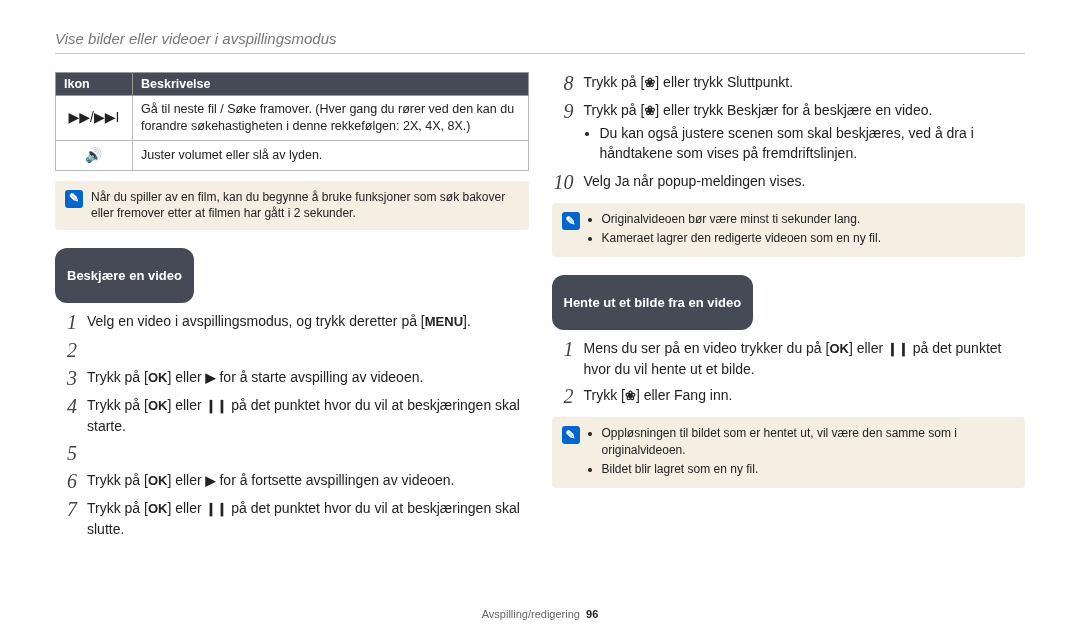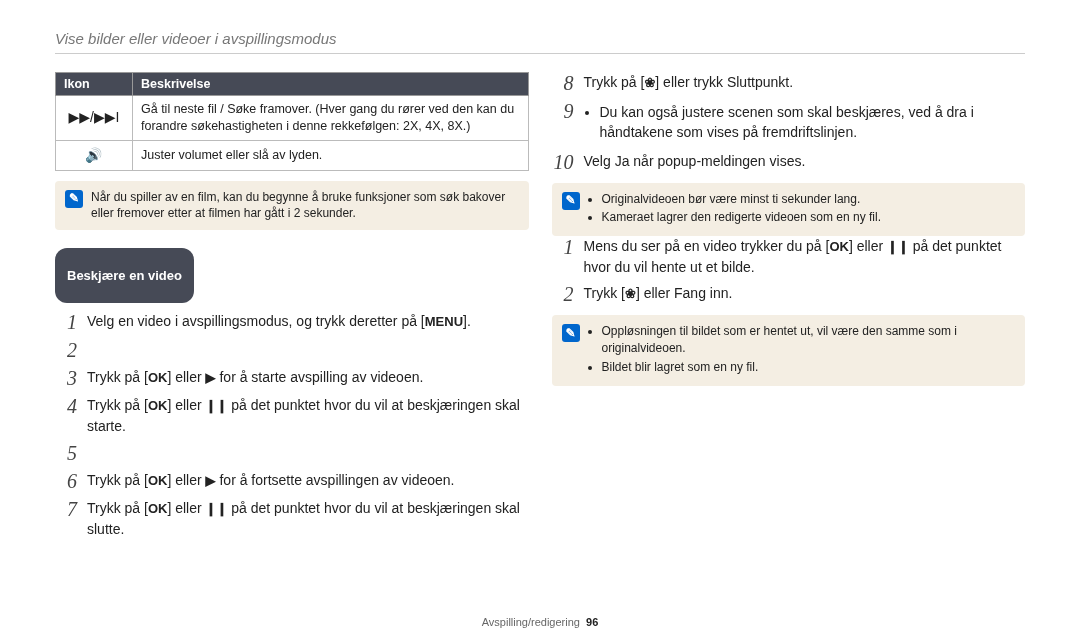--- a/index.html
+++ b/index.html
@@ -134,21 +134,21 @@
     vertical-align: baseline;
   }
   .sub-bullets {
     margin: 2px 0 0 0;
     padding-left: 16px;
     font-size: 14px;
   }
   .sub-bullets li { margin-bottom: 2px; }
   .footer {
     position: absolute;
-    bottom: 2px;
+    bottom: 10px;
     left: 0; right: 0;
     text-align: center;
     font-size: 11px;
     color: #666;
   }
   .footer .pg { font-weight: bold; color: #222; }
 </style>
 </head>
 <body>
 
@@ -218,39 +218,41 @@
     <div class="col">
 
       <div class="steps">
         <div class="step">
           <div class="step-num">8</div>
           <div class="step-body">Trykk på [<span class="inline-icon">❀</span>] eller trykk <strong>Sluttpunkt</strong>.</div>
         </div>
         <div class="step">
           <div class="step-num">9</div>
           <div class="step-body">
+            <span>Trykk på [<span class="inline-icon">❀</span>] eller trykk <strong>Beskjær</strong> for å beskjære en video.</span>
             <ul class="sub-bullets">
               <li>Du kan også justere scenen som skal beskjæres, ved å dra i håndtakene som vises på fremdriftslinjen.</li>
             </ul>
           </div>
         </div>
         <div class="step">
           <div class="step-num">10</div>
           <div class="step-body">Velg <strong>Ja</strong> når popup-meldingen vises.</div>
         </div>
       </div>
 
       <div class="note-box">
         <div class="note-icon">✎</div>
         <ul>
           <li>Originalvideoen bør være minst ti sekunder lang.</li>
           <li>Kameraet lagrer den redigerte videoen som en ny fil.</li>
         </ul>
       </div>
 
+      <div class="pill">Hente ut et bilde fra en video</div>
 
       <div class="steps">
         <div class="step">
           <div class="step-num">1</div>
           <div class="step-body">Mens du ser på en video trykker du på [<span class="inline-icon">OK</span>] eller <span class="inline-icon">❙❙</span> på det punktet hvor du vil hente ut et bilde.</div>
         </div>
         <div class="step">
           <div class="step-num">2</div>
           <div class="step-body">Trykk [<span class="inline-icon">❀</span>] eller <strong>Fang inn</strong>.</div>
         </div>

